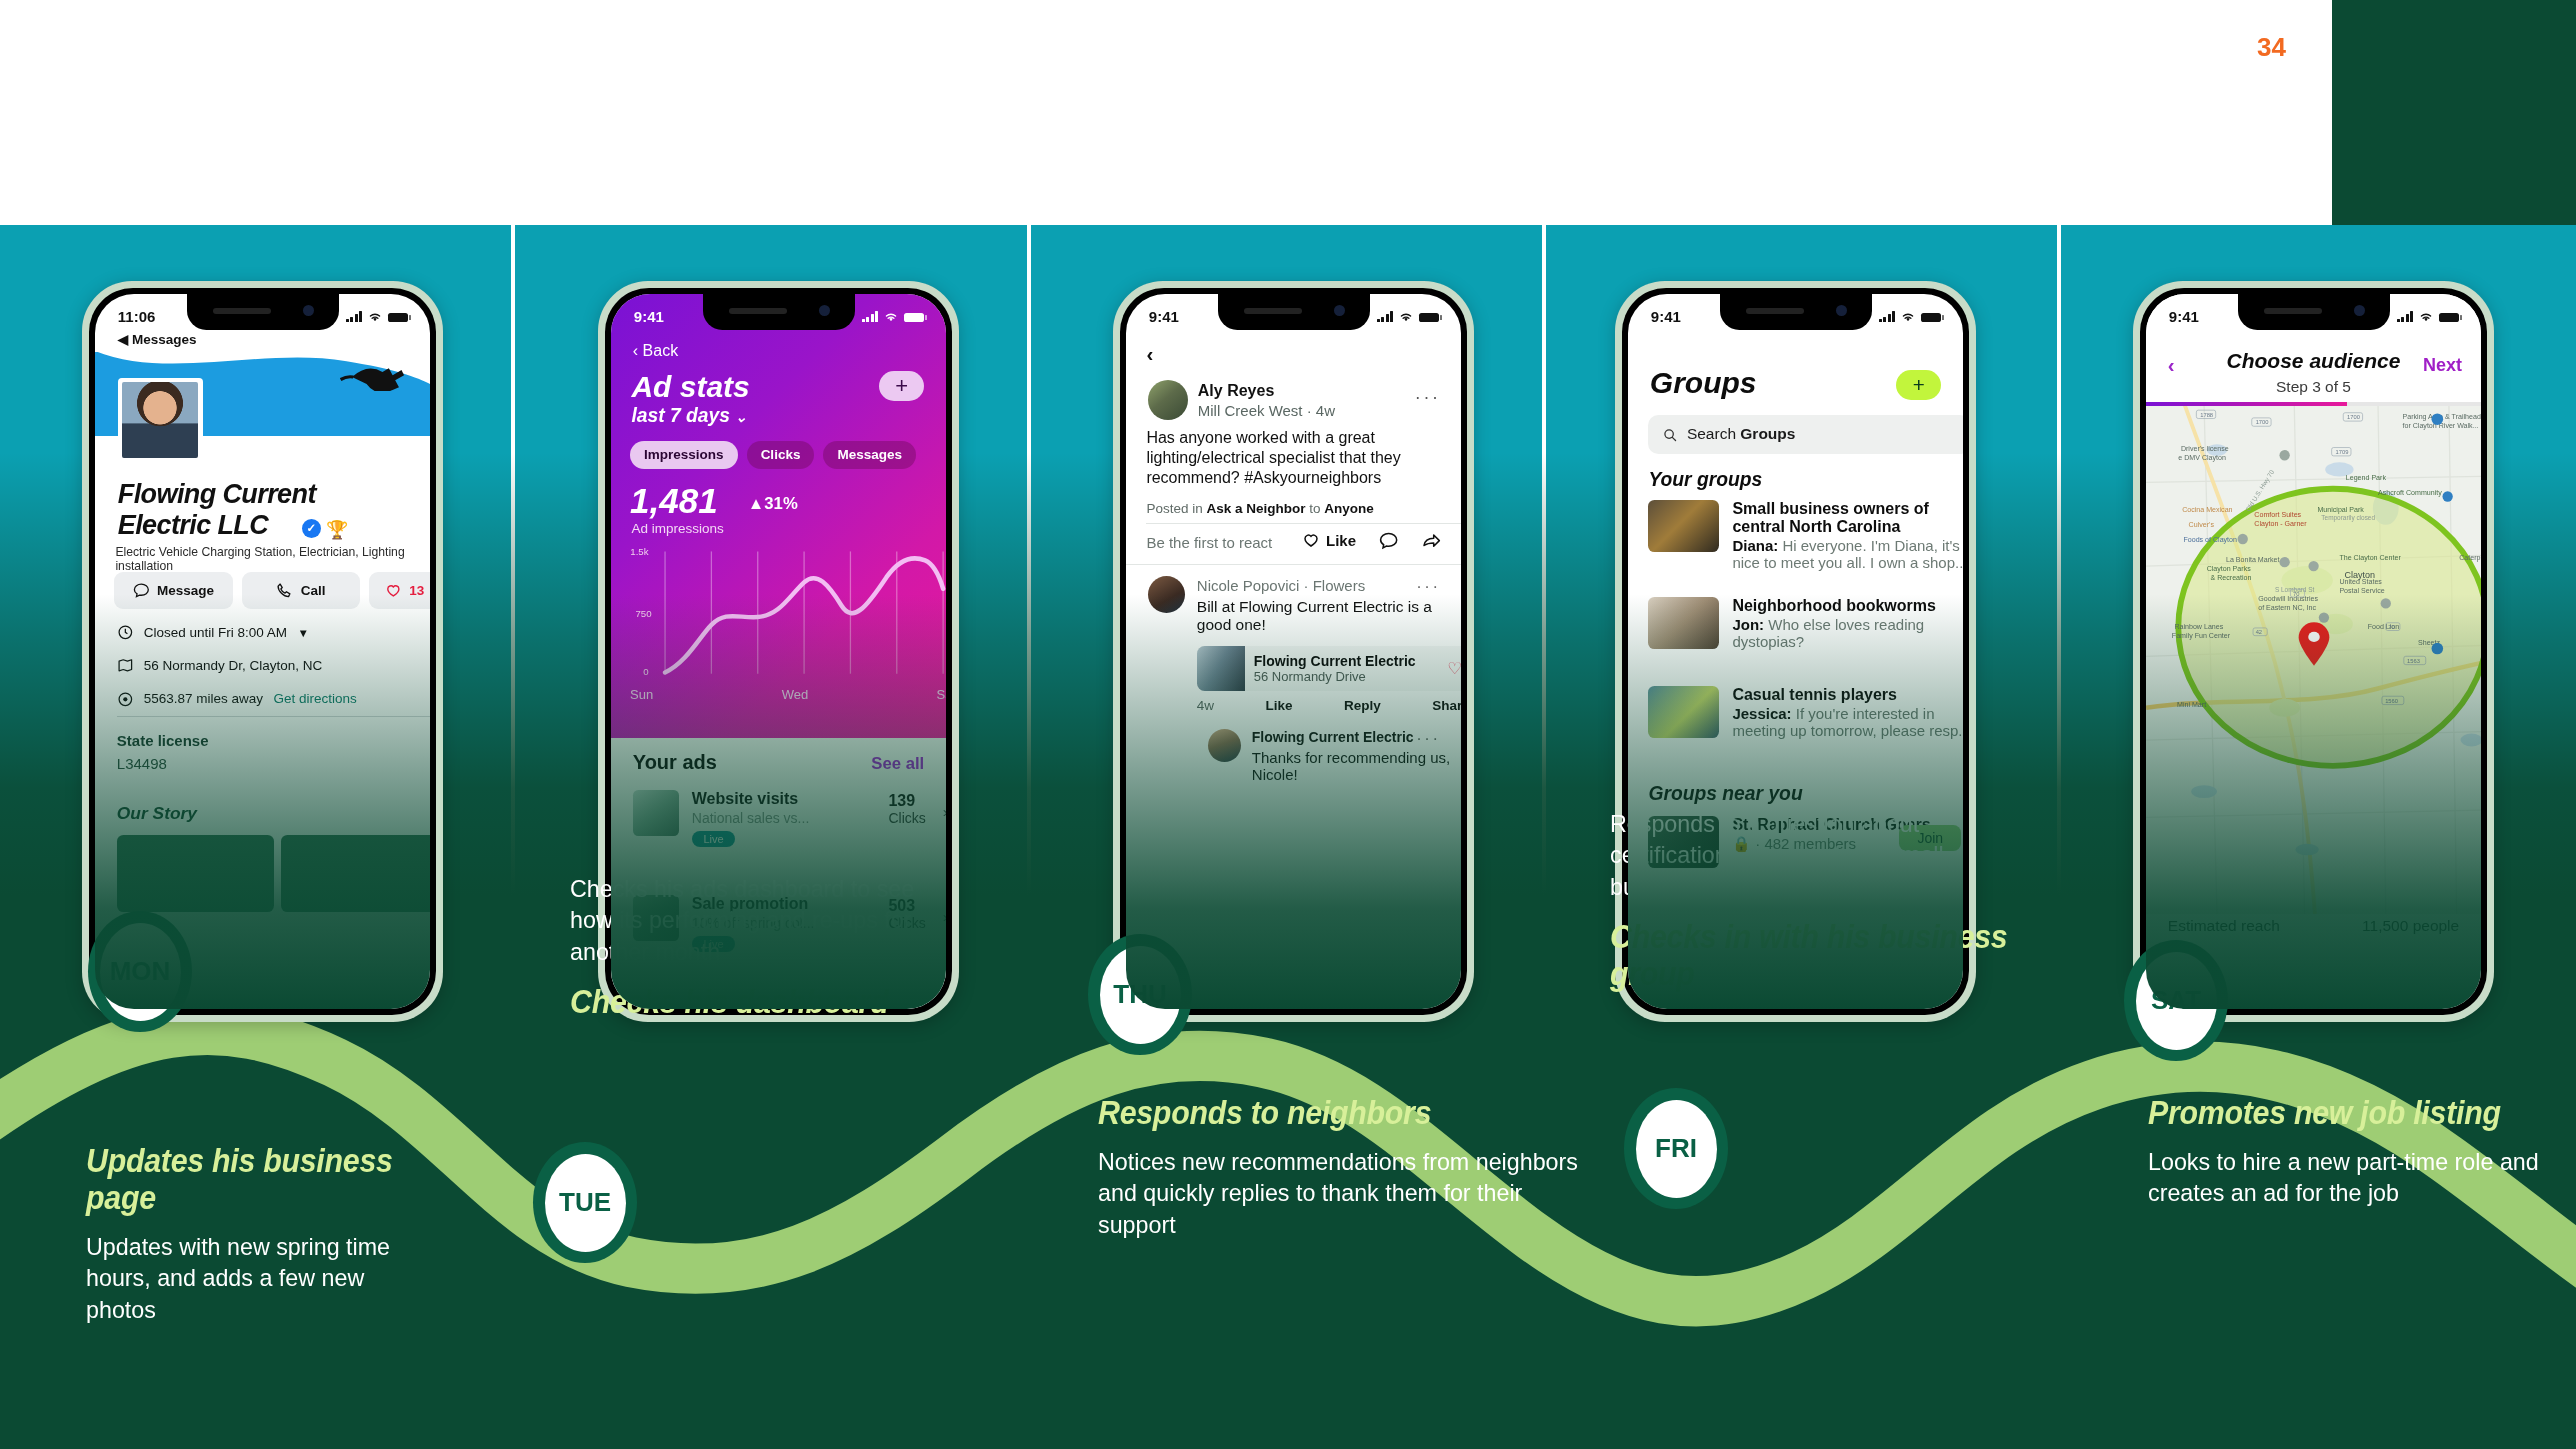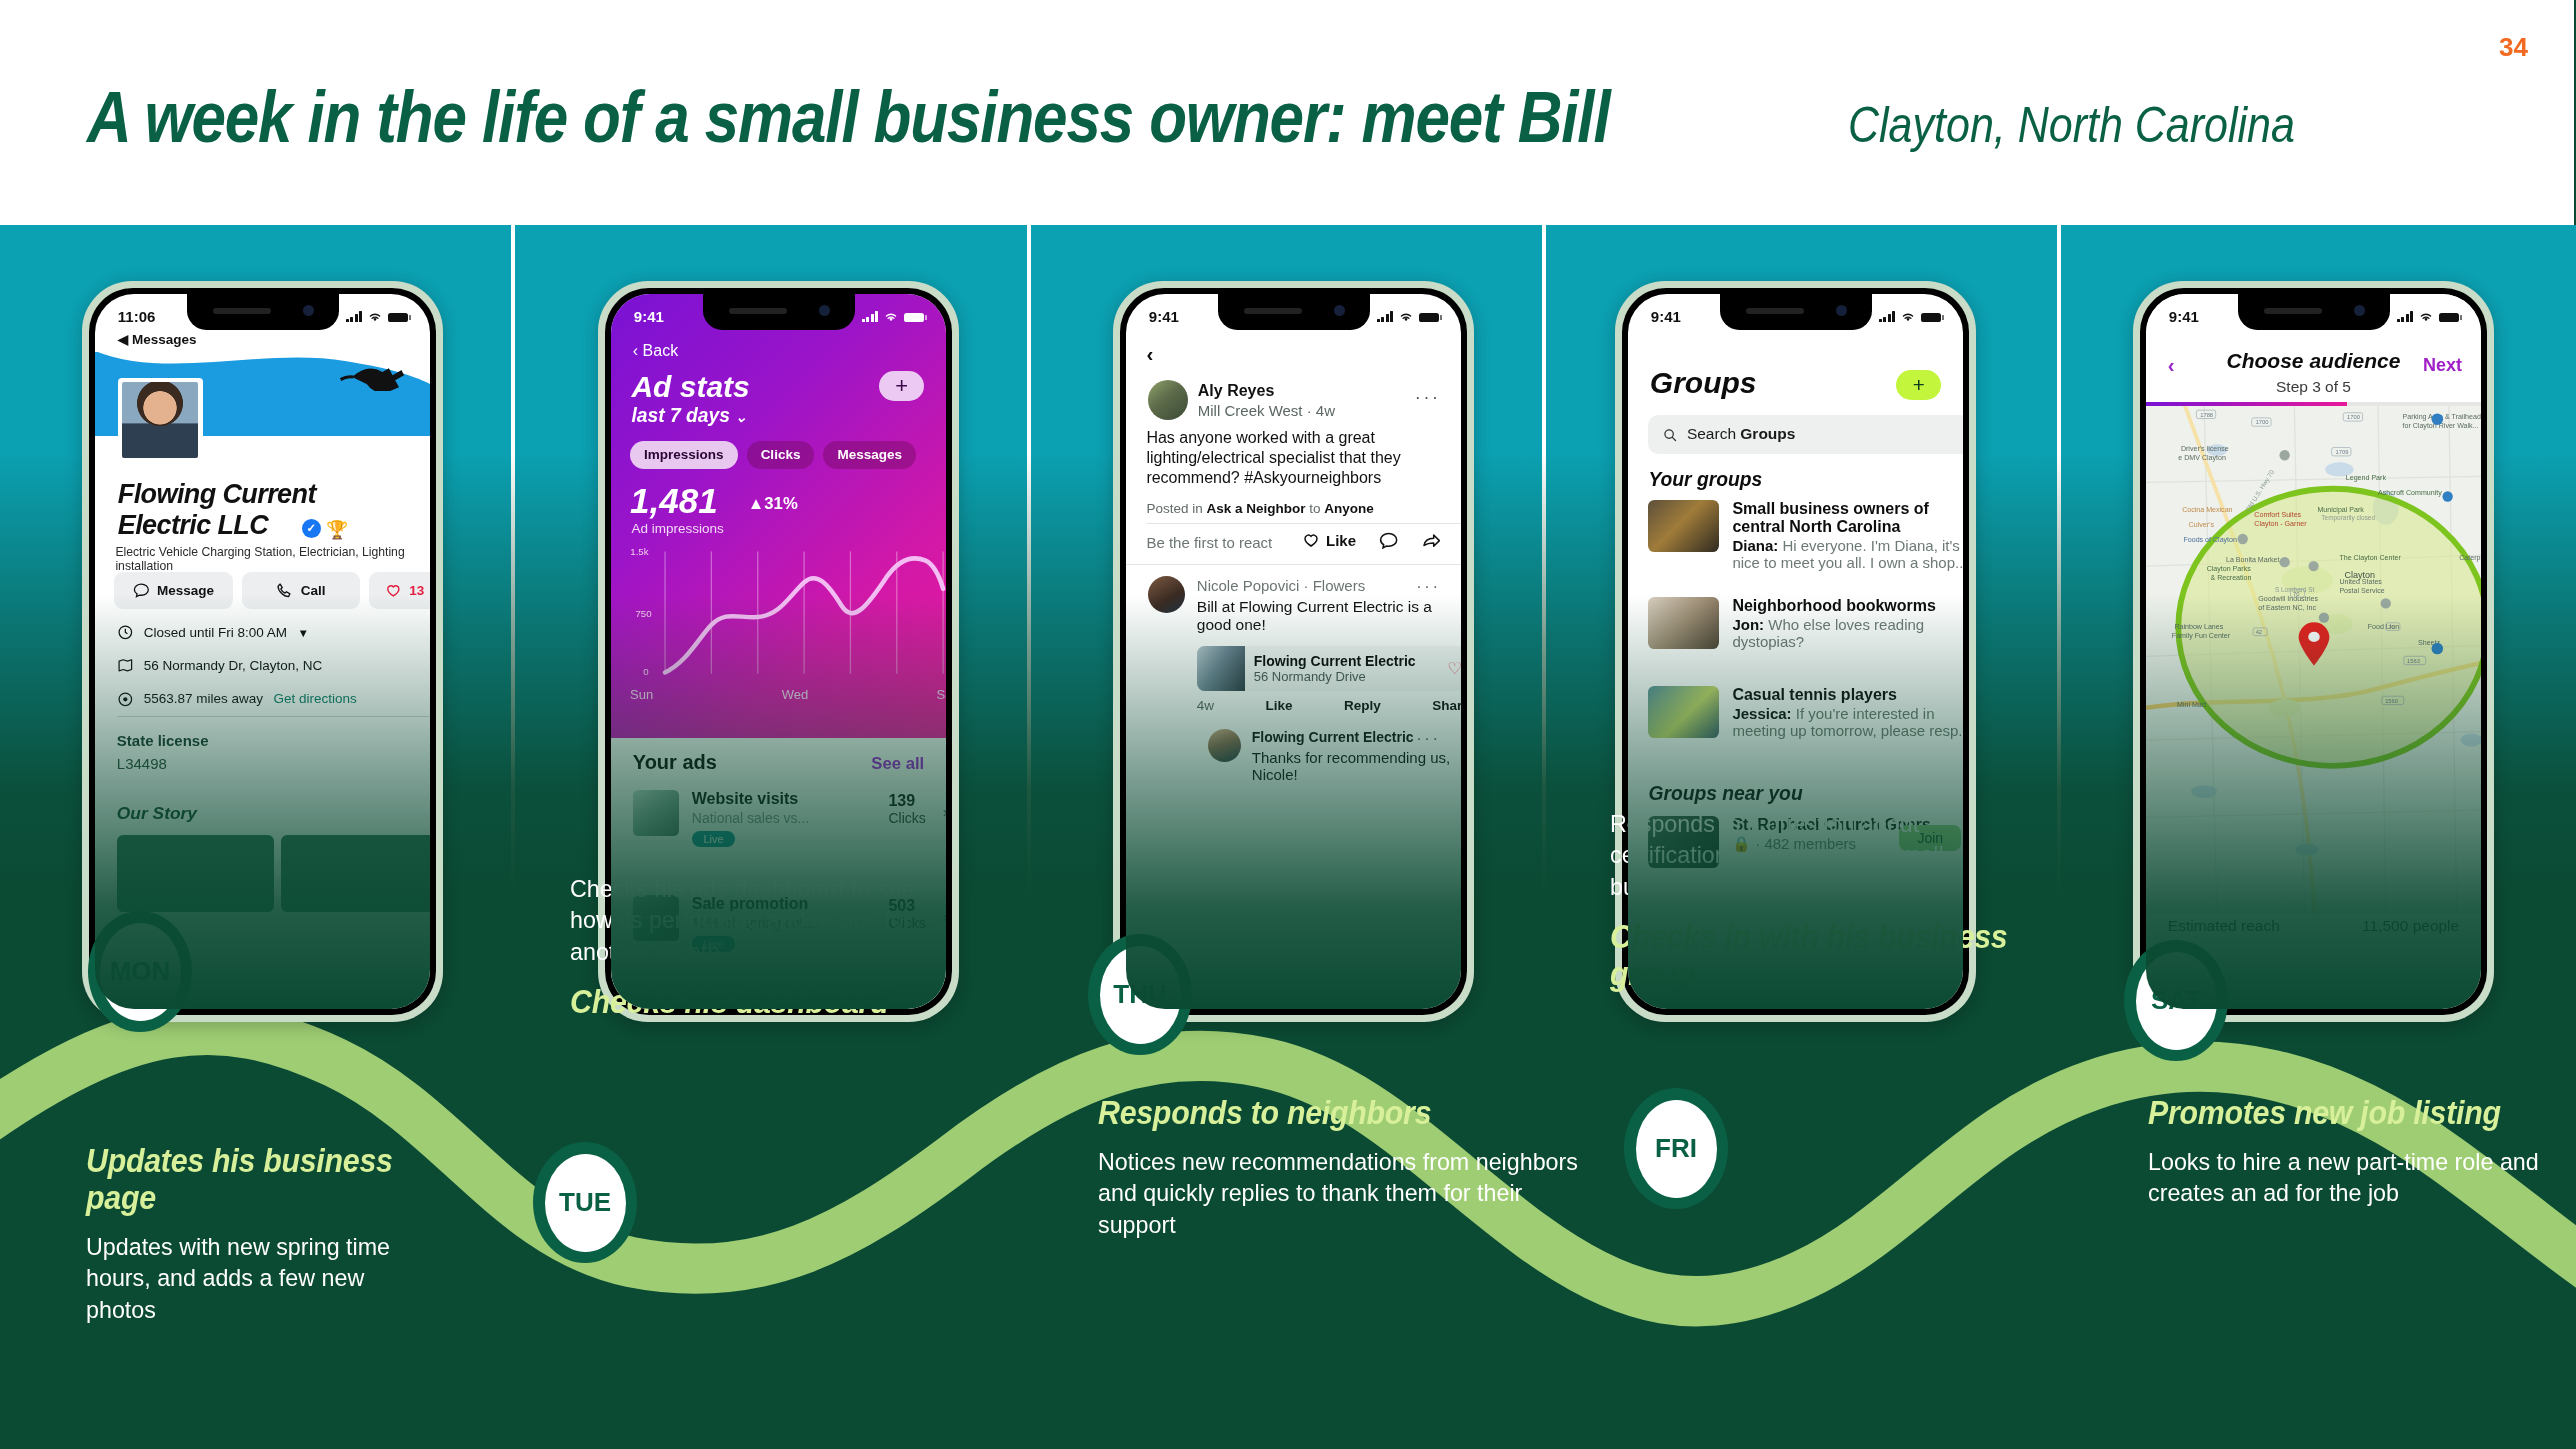--- a/index.html
+++ b/index.html
@@ -5,21 +5,21 @@
   * { margin:0; padding:0; box-sizing:border-box; }
   html,body { width:2576px; height:1449px; overflow:hidden; }
   body {
     font-family: "Liberation Sans", sans-serif;
     background:#0b4a33;
     position:relative;
   }
 
   
   #header {
-    position:absolute; left:0; top:0; width:2574px; height:225px;
+    position:absolute; left:0; top:0; width:2332px; height:225px;
     background:#ffffff;
   }
   #page-num {
     position:absolute; right:46px; top:32px;
     font-size:26px; font-weight:bold; color:#f26a21;
     font-family:"Liberation Sans", sans-serif;
   }
   #title-wrap {
     position:absolute; left:87px; top:76px;
     white-space:nowrap;
@@ -255,24 +255,20 @@
     font-size:24.5px; color:#ffffff; line-height:1.28;
     transform:scaleX(0.95); transform-origin:left top;
   }
   .cap.rev .bd { margin-bottom:16.7px; }
 </style>
 </head>
 <body>
 
 <div id="header">
   <div id="page-num">34</div>
-  <div id="title-wrap">
-    <span id="title-main">A week in the life of a small business owner: meet Bill</span>
-    <span id="title-sub">Clayton, North Carolina</span>
-  </div>
 </div>
 
 <div id="teal-band">
   <div class="teal-divider" style="left:511px"></div>
   <div class="teal-divider" style="left:1027px"></div>
   <div class="teal-divider" style="left:1542px"></div>
   <div class="teal-divider" style="left:2057px"></div>
   <div id="teal-fade"></div>
 </div>
 

